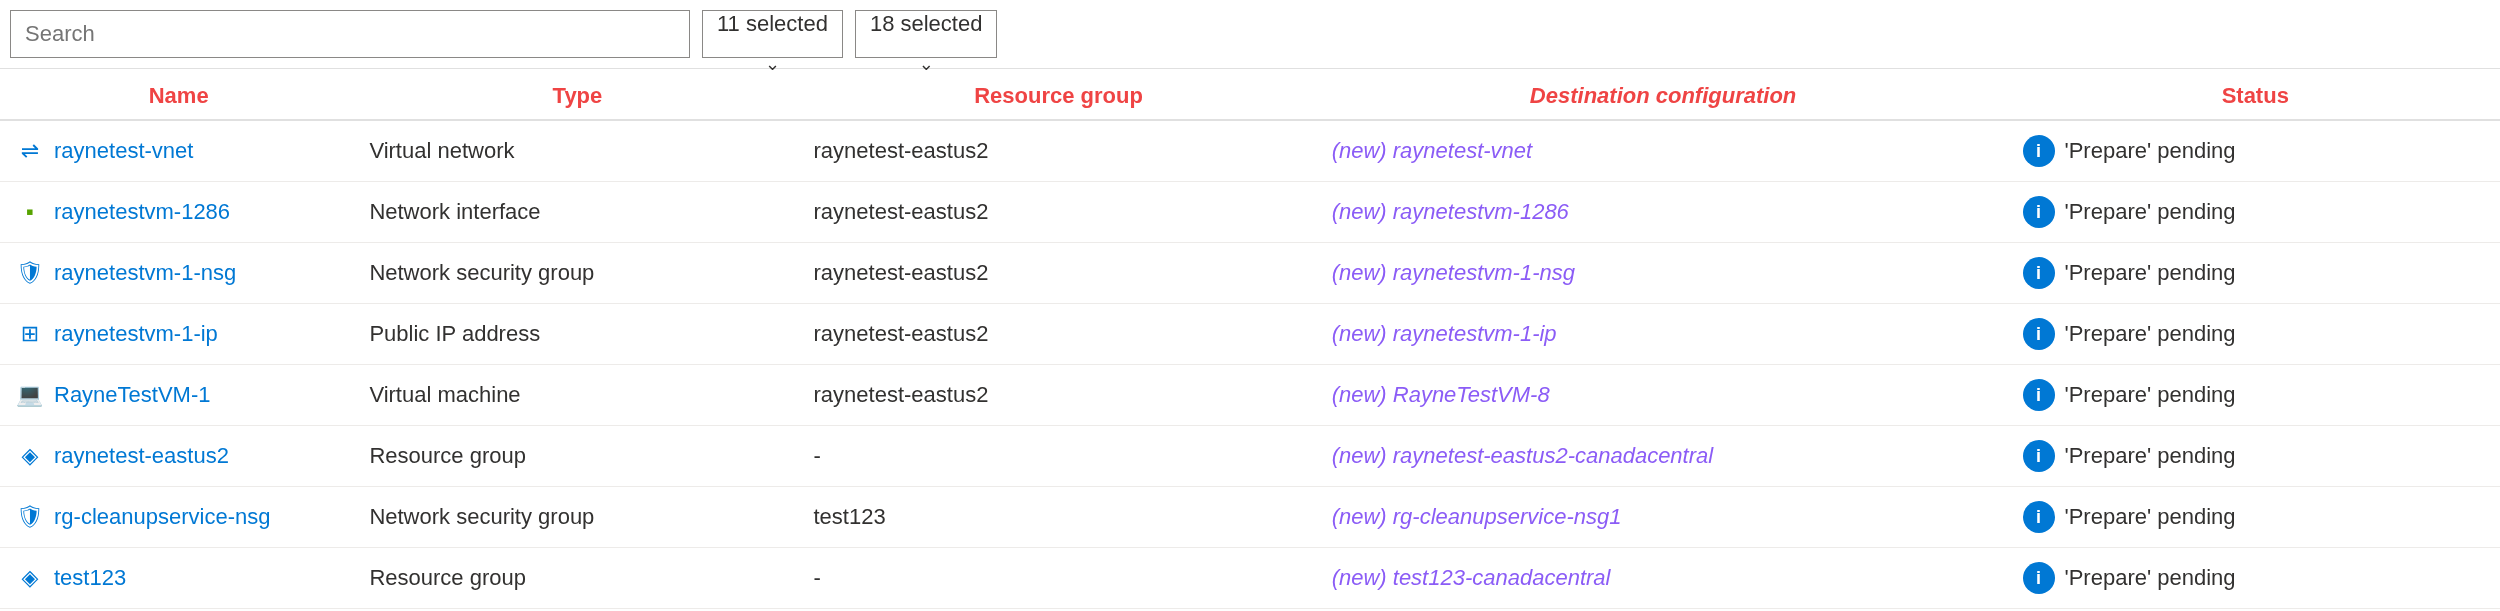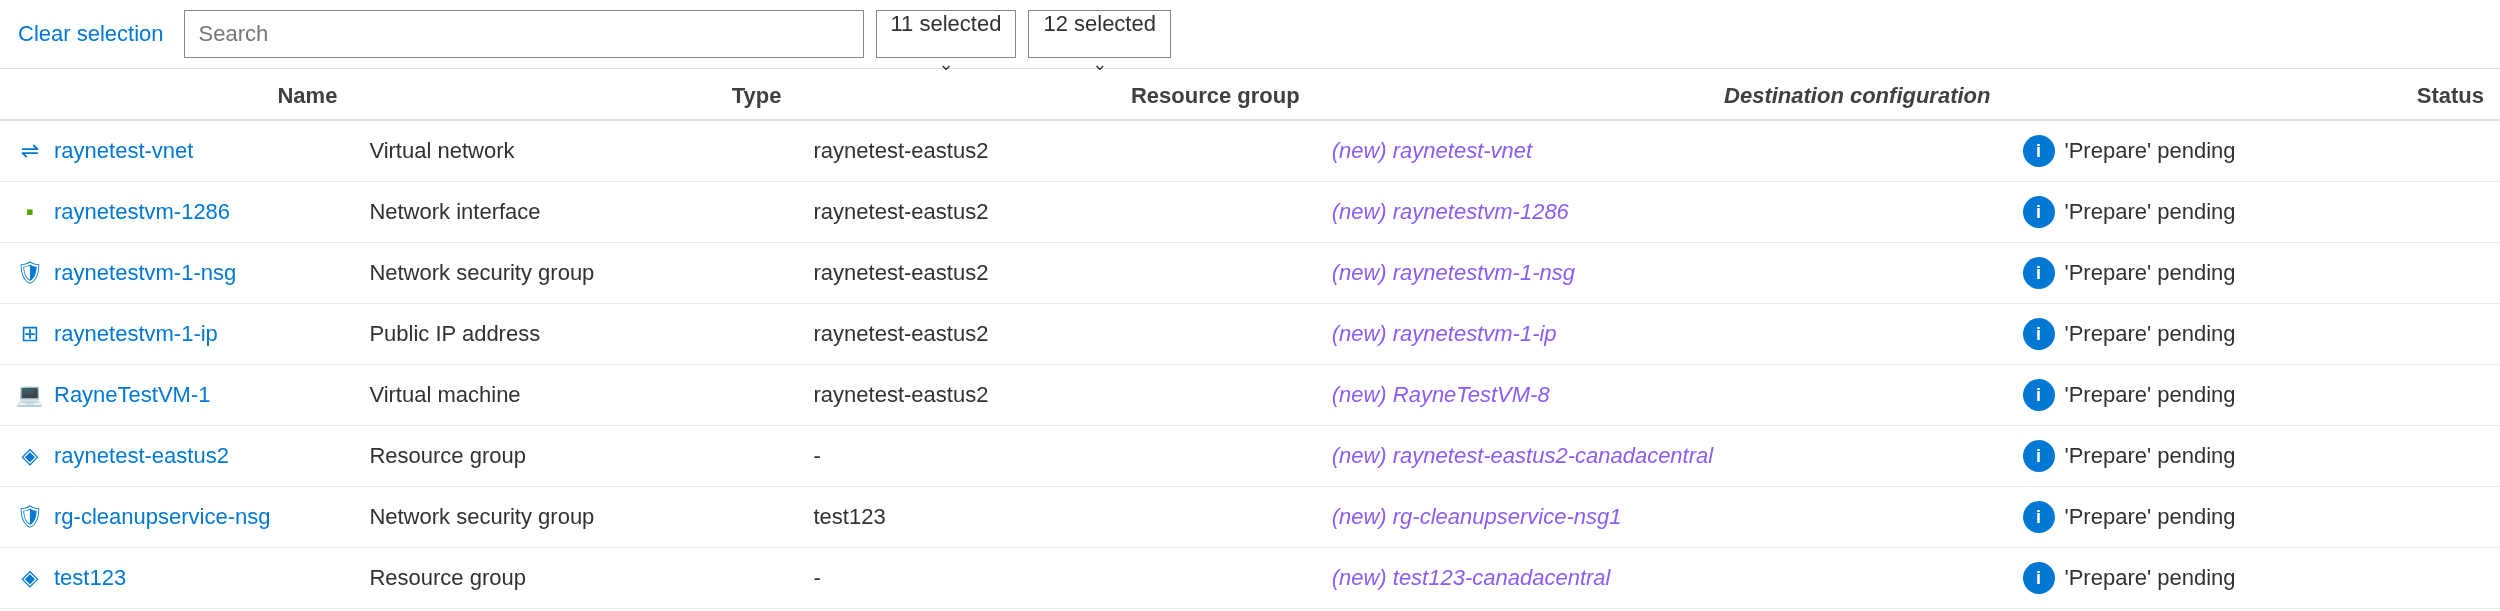--- a/index.html
+++ b/index.html
@@ -82,24 +82,24 @@
       width: 100%;
       border-collapse: collapse;
       font-size: 22px;
     }
 
     thead tr {
       background: #fff;
     }
 
     thead th {
-      text-align: right;
+      text-align: center;
       padding: 14px 16px 10px 20px;
       font-weight: 600;
-      color: #404040;
+      color: #ef4444;
       border-bottom: 2px solid #e0e0e0;
       white-space: nowrap;
     }
 
     tbody tr {
       border-bottom: 1px solid #edebe9;
     }
 
     tbody td {
       padding: 14px 16px;
@@ -167,31 +167,30 @@
     .col-name { width: 280px; }
     .col-type { width: 360px; }
     .col-rg { width: 420px; }
     .col-dest { width: 560px; font-style: italic; }
     .col-status { width: 400px; }
   </style>
 </head>
 <body>
 
 <div class="toolbar">
-  <button class="clear-selection-btn">Clear selection</button>
 
   <input class="search-input" type="text" placeholder="Search" style="">
 
   <div class="dropdown">
     <span class="dropdown-selected">11 selected</span>
     <span class="dropdown-arrow">⌄</span>
   </div>
 
   <div class="dropdown">
-    <span class="dropdown-selected">12 selected</span>
+    <span class="dropdown-selected">18 selected</span>
     <span class="dropdown-arrow">⌄</span>
   </div>
 </div>
 
 <div class="table-container">
   <table>
     <thead>
       <tr>
         <th class="col-name">Name</th>
         <th class="col-type">Type</th>

